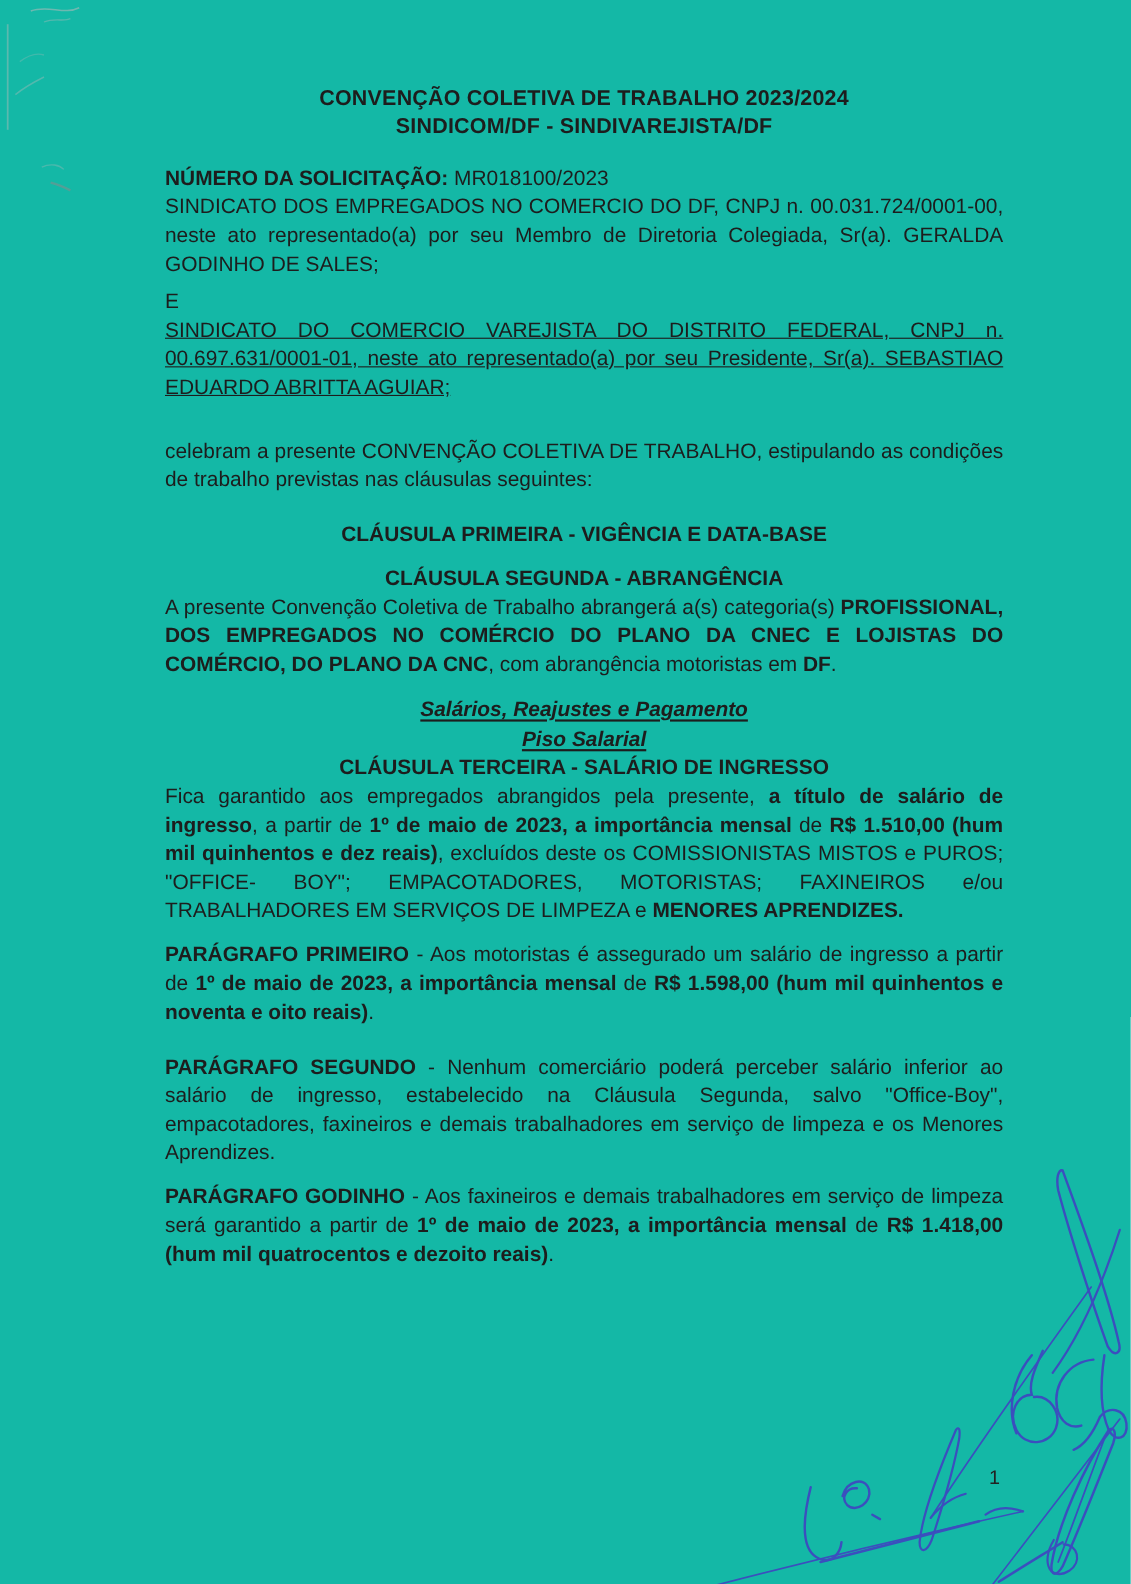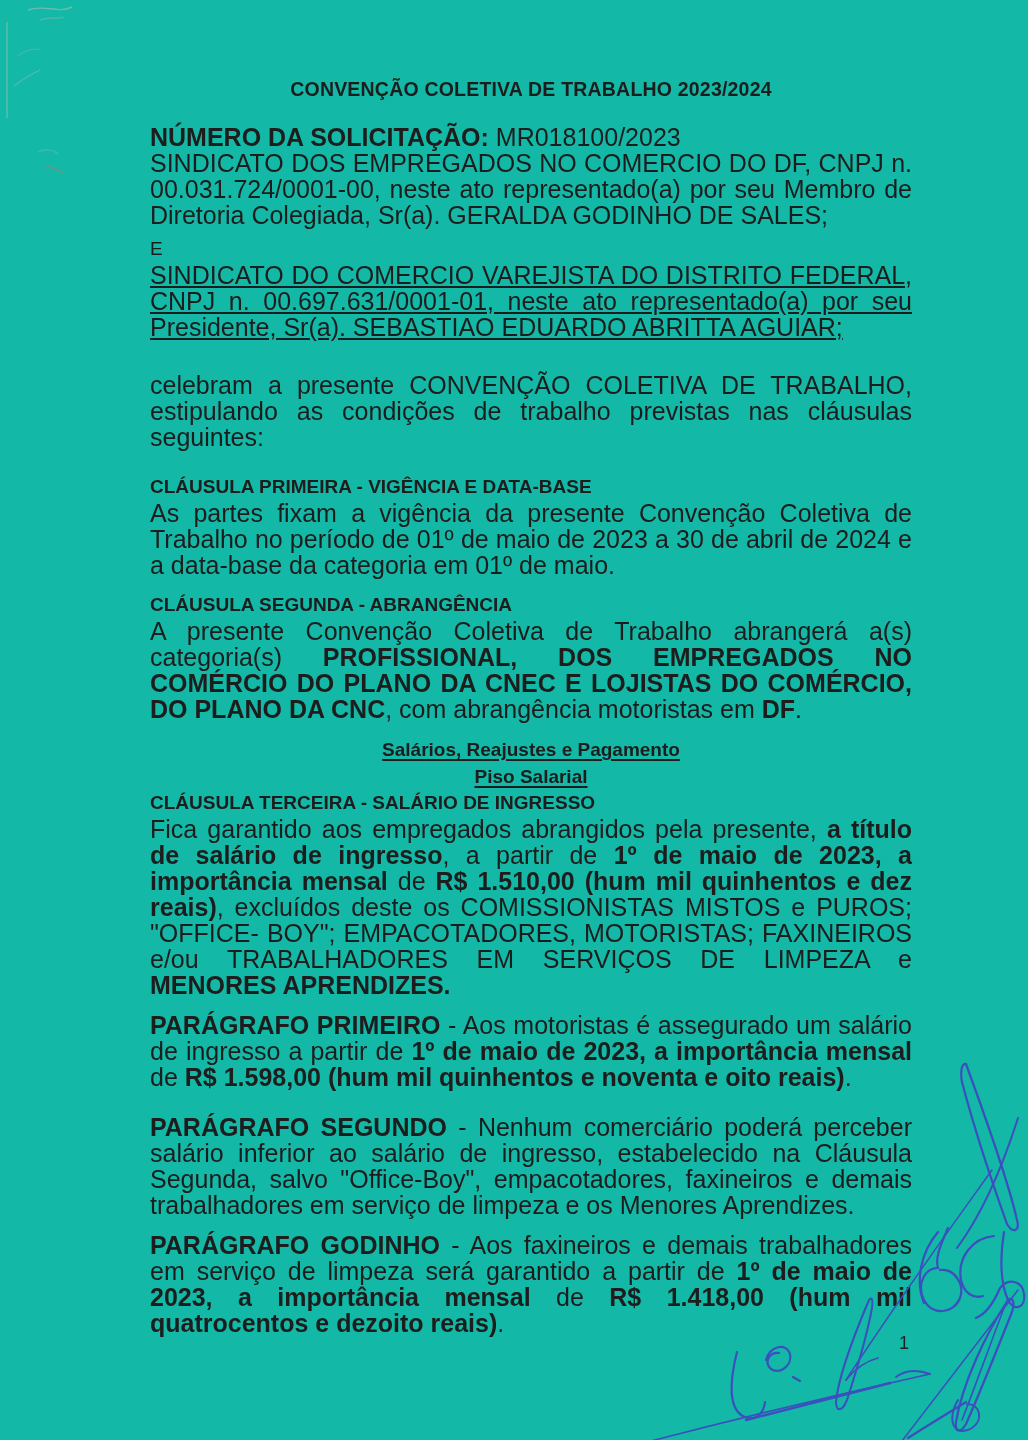--- a/index.html
+++ b/index.html
@@ -12,72 +12,72 @@
     color:#1d1d1d;
   }
   .content{
     position:absolute;left:150px;top:76px;width:762px;
   }
   .doc-title{
     text-align:center;font-weight:bold;font-size:19.5px;line-height:26px;
     letter-spacing:.2px;margin:0 0 22px 0;
   }
   .para{
-    margin:0;font-size:25px;line-height:26px;text-align:justify;
+    margin:0;font-size:19px;line-height:26px;text-align:justify;
   }
   .para b{font-weight:bold;}
   .mb0{margin-bottom:0;}
   .mb8{margin-bottom:8px;}
   .mb12{margin-bottom:12px;}
   .mb14{margin-bottom:14px;}
   .mb24{margin-bottom:24px;}
   .mb26{margin-bottom:26px;}
   .mb32{margin-bottom:32px;text-decoration:underline;}
   .heading{
-    font-weight:bold;font-size:19px;line-height:26px;text-align:left;margin:0;
+    font-weight:bold;font-size:19px;line-height:26px;text-align:center;margin:0;
   }
   .section-head{
     text-align:center;font-weight:bold;font-size:19px;line-height:27px;margin:0;
   }
   .section-head .u{
-    text-decoration:underline;text-decoration-thickness:2px;text-underline-offset:3px;
+    text-decoration:underline;text-decoration-thickness:2px;text-underline-offset:3px;font-style:italic;
   }
   .conj{font-size:19px;line-height:26px;margin:0;}
   .page-number{
     position:absolute;left:899px;top:1333px;
     font-size:18px;color:#222;
   }
   .ink-layer{
     position:absolute;left:0;top:0;width:1028px;height:1440px;
     pointer-events:none;
   }
 </style>
 </head>
 <body>
 
 <div class="sheet">
 
   <div class="content">
 
     <div class="doc-title">
       <div>CONVENÇÃO COLETIVA DE TRABALHO 2023/2024</div>
+      <div>SINDICOM/DF - SINDIVAREJISTA/DF</div>
     </div>
 
     <p class="para mb0"><b>NÚMERO DA SOLICITAÇÃO: </b><span>MR018100/2023</span></p>
     <p class="para mb8"><span>SINDICATO DOS EMPREGADOS NO COMERCIO DO DF, CNPJ n. 00.031.724/0001-00, neste ato representado(a) por seu Membro de Diretoria Colegiada, Sr(a). GERALDA GODINHO DE SALES;</span></p>
 
     <p class="conj mb26">E</p>
 
     <p class="para mb32"><span>SINDICATO DO COMERCIO VAREJISTA DO DISTRITO FEDERAL, CNPJ n. 00.697.631/0001-01, neste ato representado(a) por seu Presidente, Sr(a). SEBASTIAO EDUARDO ABRITTA AGUIAR;</span></p>
 
     <p class="para mb24"><span>celebram a presente CONVENÇÃO COLETIVA DE TRABALHO, estipulando as condições de trabalho previstas nas cláusulas seguintes:</span></p>
 
     <div class="mb14">
       <div class="heading">CLÁUSULA PRIMEIRA - VIGÊNCIA E DATA-BASE</div>
-      <p class="para"><span>As partes fixam a vigência da presente Convenção Coletiva de Trabalho no período de 01º de maio de 2023 a 30 de abril de 2024 e a data-base da categoria em 01º de maio.</span></p>
     </div>
 
     <div class="mb14">
       <div class="heading">CLÁUSULA SEGUNDA - ABRANGÊNCIA</div>
       <p class="para"><span>A presente Convenção Coletiva de Trabalho abrangerá a(s) categoria(s) </span><b>PROFISSIONAL, DOS EMPREGADOS NO COMÉRCIO DO PLANO DA CNEC E LOJISTAS DO COMÉRCIO, DO PLANO DA CNC</b><span>, com abrangência motoristas em </span><b>DF</b><span>.</span></p>
     </div>
 
     <div class="section-head mb12">
       <div><span class="u">Salários, Reajustes e Pagamento</span></div>
       <div><span class="u">Piso Salarial</span></div>

